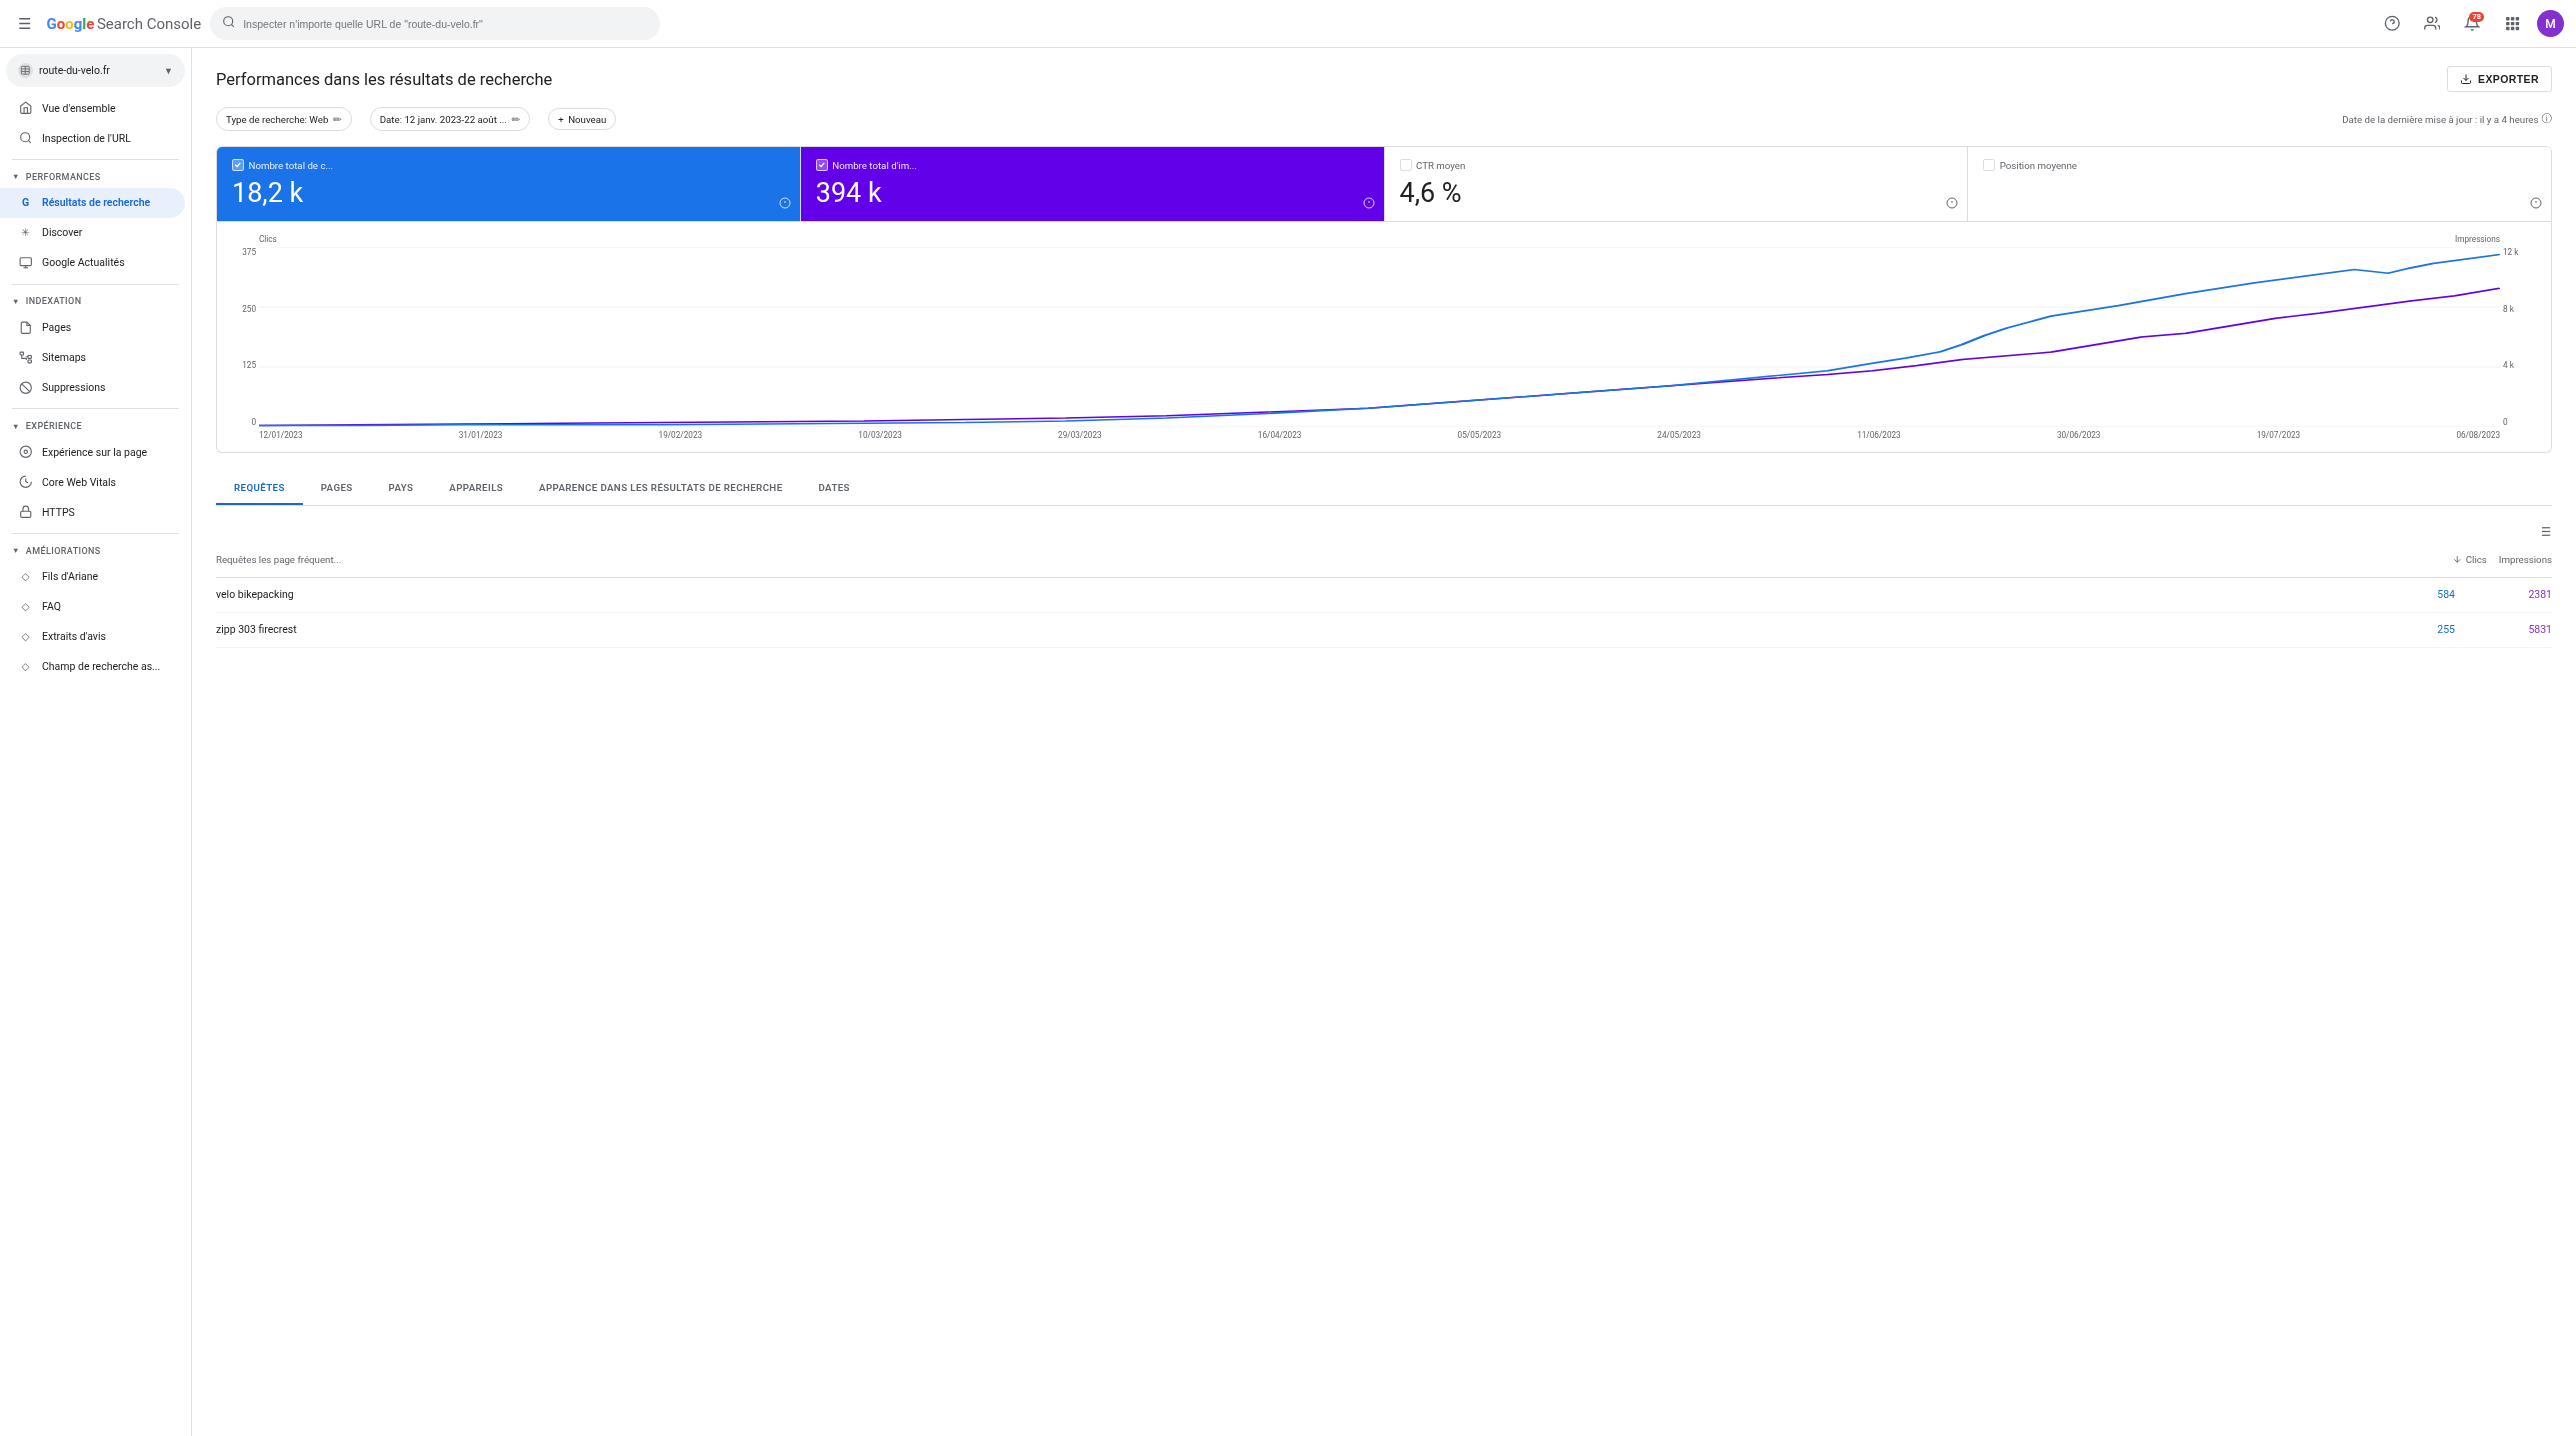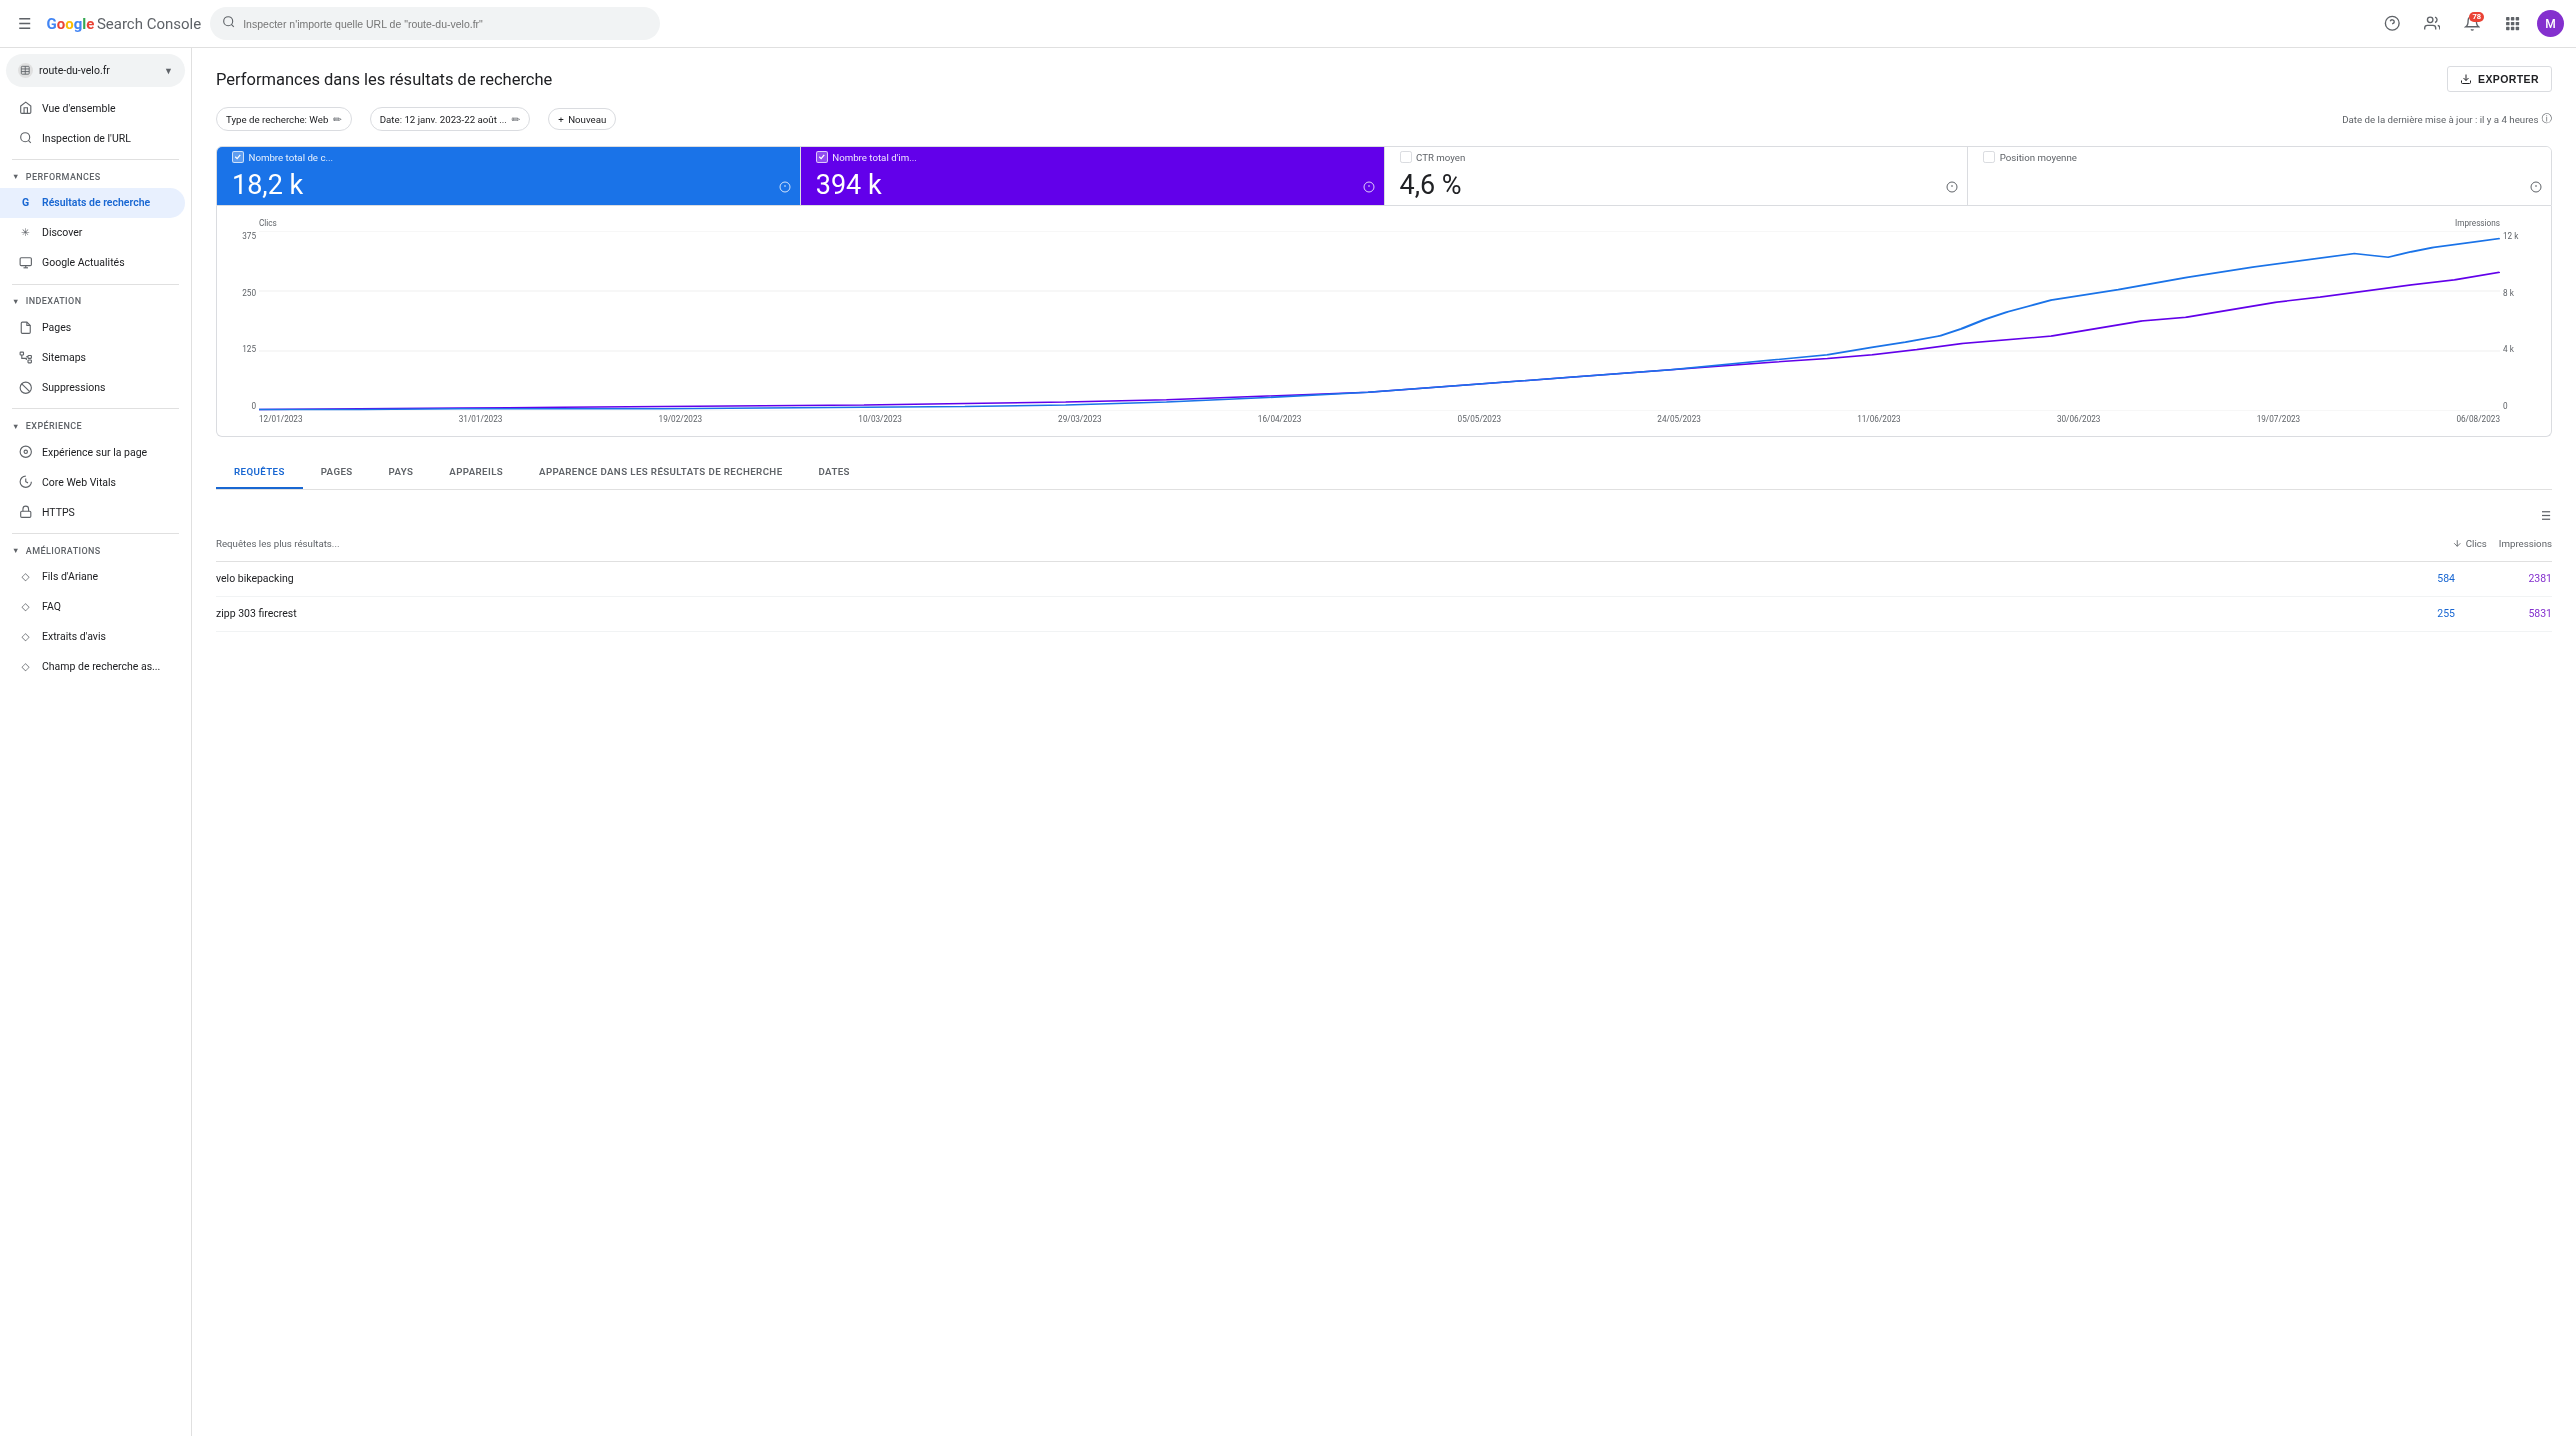--- a/index.html
+++ b/index.html
@@ -42,21 +42,21 @@
 
     
     .filters-row { display: flex; align-items: center; gap: 18px; margin-bottom: 15px; flex-wrap: wrap; }
     .filter-chip { display: flex; align-items: center; gap: 4.5px; padding: 4.5px 9px; border: 0.7px solid #dadce0; border-radius: 12px; background: #fff; cursor: pointer; font-size: 9.7px; color: #202124; }
     .filter-chip .edit-icon { font-size: 10.5px; color: #5f6368; }
     .new-btn { display: flex; align-items: center; gap: 4.5px; padding: 4.5px 9px; border: 0.7px solid #dadce0; border-radius: 12px; background: #fff; cursor: pointer; font-size: 9.7px; color: #202124; }
     .date-info { margin-left: auto; font-size: 9.7px; color: #5f6368; display: flex; align-items: center; gap: 3px; justify-content: flex-end; }
 
     
     .metrics-row { display: flex; gap: 0; margin-bottom: 0; border: 0.7px solid #dadce0; border-radius: 6px 6px 0 0; overflow: hidden; }
-    .metric-card { flex: 1; padding: 4px 15px; background: #fff; cursor: pointer; border-right: 0.7px solid #dadce0; position: relative; }
+    .metric-card { flex: 1; padding: 12px 15px; background: #fff; cursor: pointer; border-right: 0.7px solid #dadce0; position: relative; }
     .metric-card:last-child { border-right: none; }
     .metric-card.active-blue { background: #1a73e8; color: #fff; }
     .metric-card.active-purple { background: #6200ea; color: #fff; }
     .metric-card .card-header { display: flex; align-items: center; gap: 4.5px; font-size: 9.7px; margin-bottom: 6px; }
     .metric-card .card-header .checkbox { width: 12px; height: 12px; border: 1.5px solid currentColor; border-radius: 2.2px; display: flex; align-items: center; justify-content: center; flex-shrink: 0; }
     .metric-card.active-blue .card-header .checkbox,
     .metric-card.active-purple .card-header .checkbox { background: rgba(255,255,255,0.3); border-color: rgba(255,255,255,0.7); }
     .metric-card .card-value { font-size: 27px; font-weight: 400; }
     .metric-card .card-info { position: absolute; bottom: 9px; right: 9px; font-size: 12px; }
     .metric-card.active-blue .card-info,
@@ -476,21 +476,21 @@
             <line x1="3" y1="6" x2="3.01" y2="6"></line>
             <line x1="3" y1="12" x2="3.01" y2="12"></line>
             <line x1="3" y1="18" x2="3.01" y2="18"></line>
           </svg>
       </span>
     </div>
 
     <div class="table-container">
 
       <div class="table-header">
-        <span class="table-header-left">Requêtes les plus résultats...</span>
+        <span class="table-header-left">Requêtes les page fréquent...</span>
         <div class="table-header-right">
           <div class="col-header">
             <svg width="10.5" height="10.5" viewBox="0 0 24 24" fill="none" stroke="currentColor" stroke-width="2">
                 <line x1="12" y1="19" x2="12" y2="5"></line>
                 <polyline points="5 12 12 19 19 12"></polyline>
               </svg>
             <span>Clics</span>
           </div>
           <div class="col-header">
             <span>Impressions</span>

